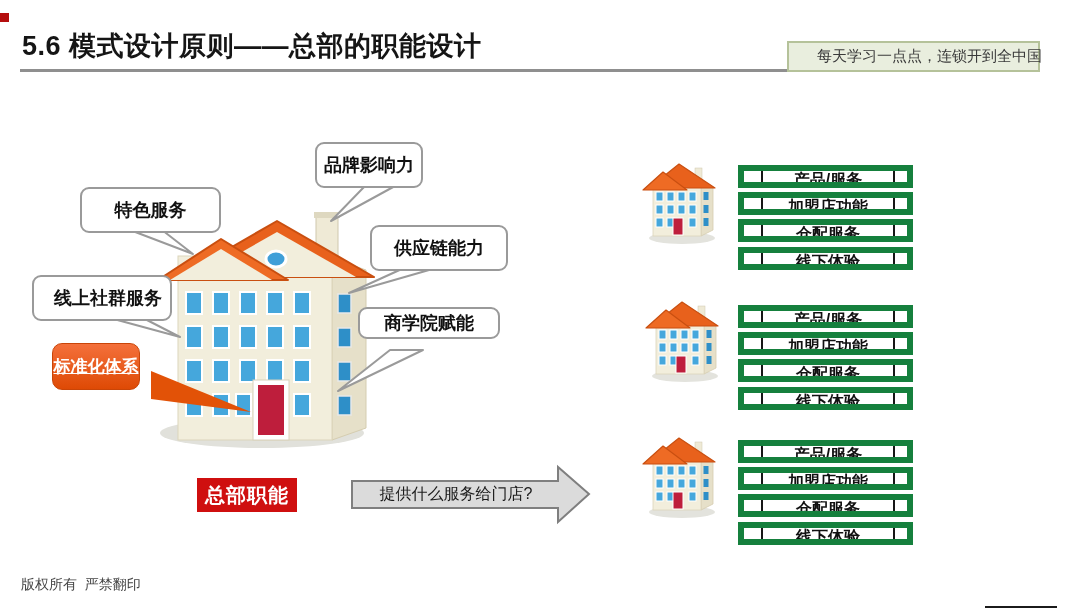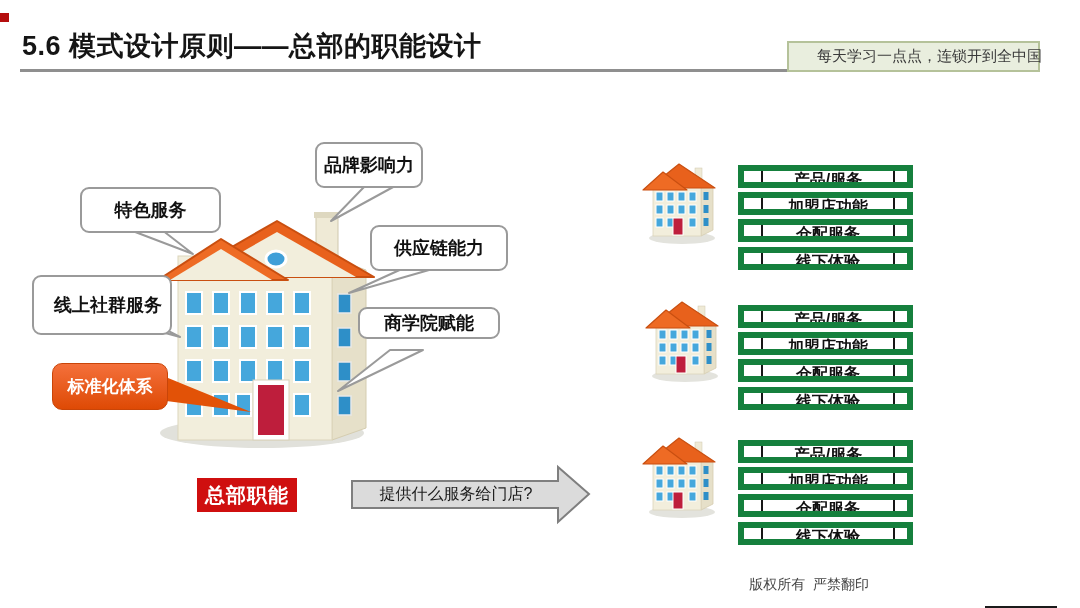--- a/index.html
+++ b/index.html
@@ -23,44 +23,44 @@
   .bubble{
     background:#fff;border:2px solid #9A9A9A;border-radius:9px;color:#111;
     display:flex;align-items:center;justify-content:center;font-weight:bold;font-size:18px;white-space:nowrap;
   }
   .bubble.orange{
     background:linear-gradient(180deg,#F4703B 0%,#DE4A05 100%);border:1px solid #C94508;
     color:#fff;border-radius:10px;font-size:17px;
   }
   .b-brand{left:315px;top:142px;width:108px;height:46px;}
   .b-special{left:48px;top:187px;width:141px;height:46px;margin-left:32px;}
-  .b-community{left:32px;top:275px;width:140px;height:60px;padding-left:12px;}
+  .b-community{left:32px;top:275px;width:140px;height:46px;padding-left:12px;}
   .b-supply{left:370px;top:225px;width:138px;height:46px;}
   .b-academy{left:358px;top:307px;width:142px;height:32px;}
-  .b-standard{left:52px;top:363px;width:116px;height:47px;}
+  .b-standard{left:52px;top:343px;width:88px;height:47px;text-decoration:underline;}
 
   
   .hq-label{
     left:197px;top:478px;width:100px;height:34px;background:#CF0F0F;color:#fff;font-weight:bold;
     font-size:20px;display:flex;align-items:center;justify-content:center;letter-spacing:1px;white-space:nowrap;
   }
   
   .arrow-caption{
     left:356px;top:480px;width:200px;height:28px;display:flex;align-items:center;justify-content:center;
     font-size:16px;color:#1a1a1a;white-space:nowrap;
   }
 
   
   .gbox{position:absolute;z-index:2;width:175px;height:23px;border:6px solid #15803d;background:#fff;display:flex;box-sizing:border-box;}
   .gcell-l{width:17px;border-right:2px solid #161616;}
   .gcell-r{width:12px;border-left:2px solid #161616;}
   .gcell-m{flex:1;text-align:center;font-weight:bold;font-size:16px;line-height:18px;color:#111;white-space:nowrap;overflow:hidden;}
 
   
-  .copyright{left:0;top:576px;width:869px;text-align:right;font-size:14px;color:#454545;white-space:pre;}
+  .copyright{left:0;top:576px;width:869px;text-align:left;font-size:14px;color:#454545;white-space:pre;padding-left:21px;}
   .logo-wrap{left:983px;top:563px;width:76px;display:flex;flex-direction:column;align-items:center;margin-top:43px;}
   .logo-box{width:72px;height:25px;background:#1B1B1B;display:flex;align-items:center;justify-content:center;gap:3px;}
   .logo-primary{color:#fff;font-weight:bold;font-size:15px;letter-spacing:1px;white-space:nowrap;}
   .logo-col{display:flex;flex-direction:column;align-items:center;line-height:1;}
   .logo-secondary{color:#fff;font-size:14px;font-weight:bold;white-space:nowrap;}
   .logo-sub{color:#9a9a9a;font-size:6px;transform:scale(.6);transform-origin:center top;white-space:nowrap;}
   .logo-tagline{margin-top:1px;font-size:6px;color:#999;transform:scale(.85);transform-origin:center top;white-space:nowrap;}
 </style>
 </head>
 <body>

